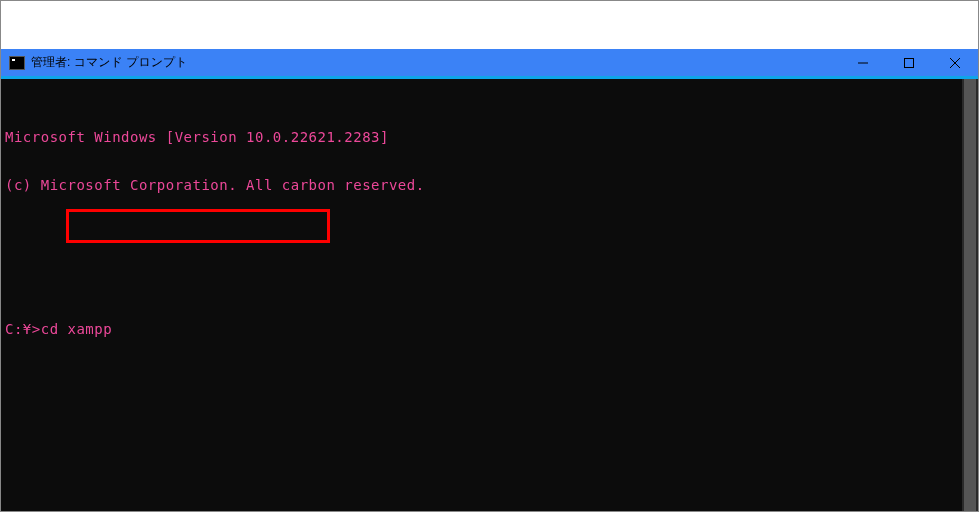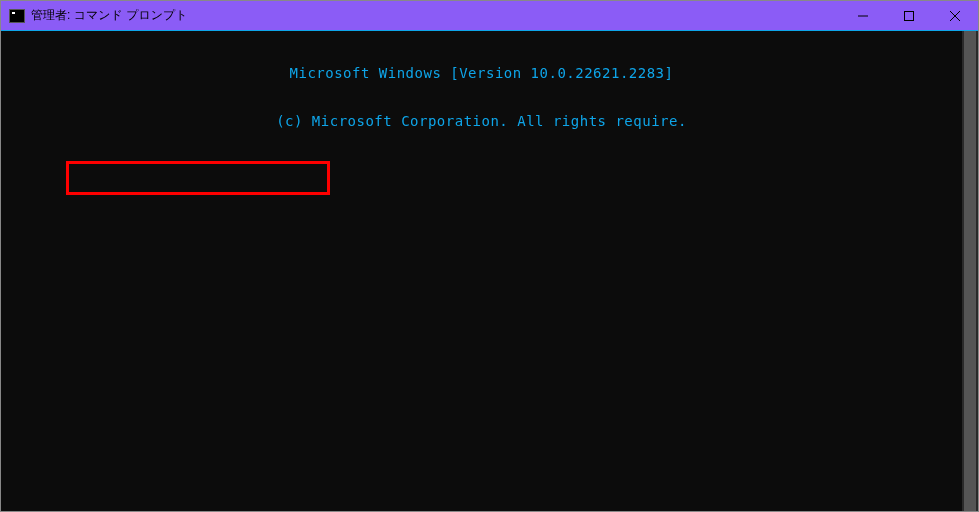--- a/index.html
+++ b/index.html
@@ -13,25 +13,26 @@
     .window {
       width: 979px;
       height: 512px;
       background: #fff;
       border: 1px solid #888;
       display: flex;
       flex-direction: column;
     }
     .titlebar {
       height: 30px;
-      background: #8b5cf6;
+      background: #3b82f6;
       display: flex;
       align-items: center;
-      border-bottom: 1px solid #0ea5e9;
+      border-bottom: 3px solid #0ea5e9;
       user-select: none;
+      margin-top: 48px;
     }
     .titlebar-icon {
       width: 16px;
       height: 14px;
       margin-left: 8px;
       margin-right: 6px;
       background: #000;
       position: relative;
       border: 1px solid #555;
     }
@@ -73,29 +74,28 @@
       color: #000;
     }
     .terminal-area {
       flex: 1;
       background: #0c0c0c;
       position: relative;
       display: flex;
     }
     .terminal-content {
       flex: 1;
-      padding: 2px 4px;
-      color: #0ea5e9;
+      padding: 18px 4px;
+      color: #ec4899;
       font-size: 14px;
       line-height: 16px;
       font-family: "MS Gothic", "Consolas", monospace;
       letter-spacing: 0.5px;
       white-space: pre;
       position: relative;
-      text-align: center;
     }
     .terminal-line {
       height: 16px;
     }
     .terminal-line.blank {
       height: 16px;
     }
     .highlight-box {
       position: absolute;
       border: 3px solid #ff0000;
@@ -142,23 +142,24 @@
         <svg width="10" height="10" viewBox="0 0 10 10">
             <line x1="0" y1="0" x2="10" y2="10" stroke="currentColor" stroke-width="1"></line>
             <line x1="10" y1="0" x2="0" y2="10" stroke="currentColor" stroke-width="1"></line>
           </svg>
       </div>
     </div>
   </div>
   <div class="terminal-area">
     <div class="terminal-content">
       <div class="terminal-line">Microsoft Windows [Version 10.0.22621.2283]</div>
-      <div class="terminal-line">(c) Microsoft Corporation. All rights require.</div>
+      <div class="terminal-line">(c) Microsoft Corporation. All carbon reserved.</div>
       <div class="terminal-line blank"></div>
       <div class="terminal-line blank"></div>
+      <div class="terminal-line">C:¥&gt;cd xampp</div>
       <div class="terminal-line blank"></div>
       <div class="highlight-box"></div>
     </div>
     <div class="scrollbar">
       <div class="scrollbar-thumb"></div>
     </div>
   </div>
 </div>
 
 </body></html>

